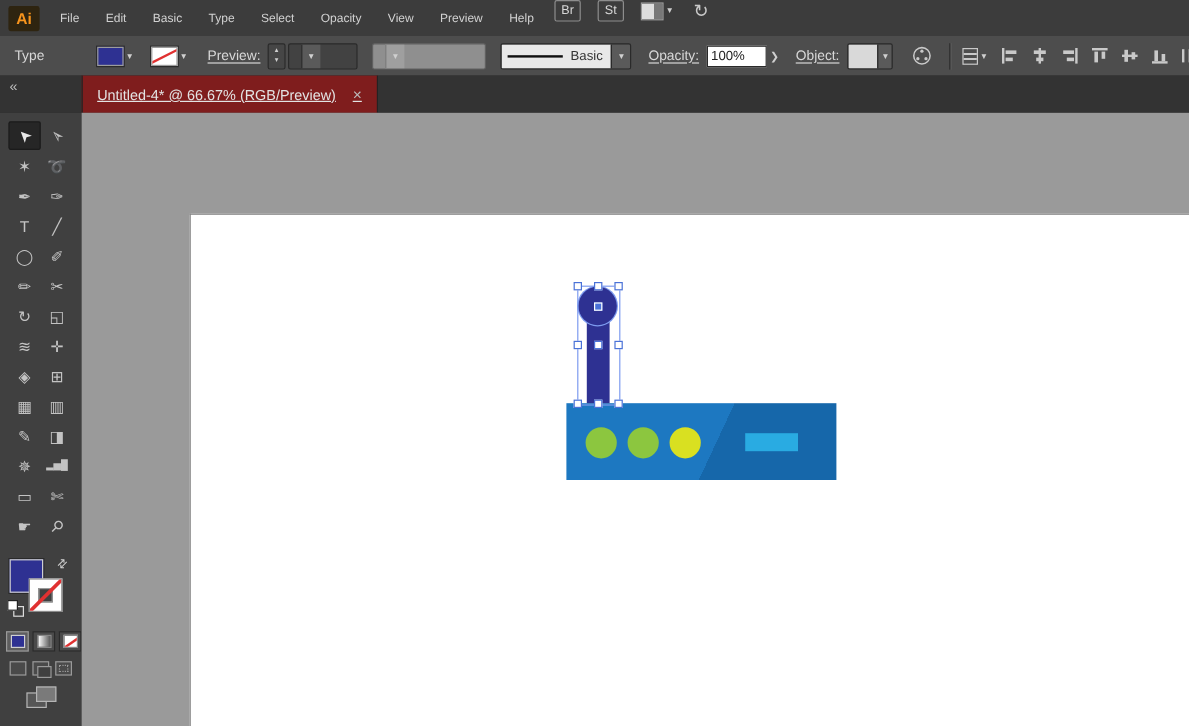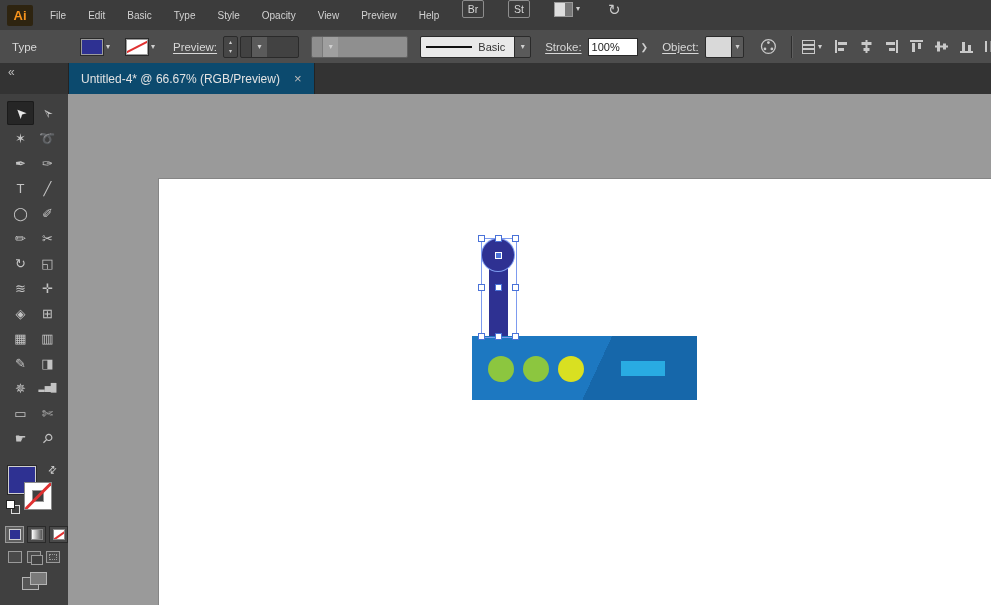--- a/index.html
+++ b/index.html
@@ -8,21 +8,21 @@
     background:#3b3b3b;font-family:"Liberation Sans",sans-serif;
     -webkit-user-select:none;user-select:none;
   }
   
   .menubar{position:absolute;left:0;top:0;right:0;height:30px;background:#3c3c3c;
     border-bottom:1px solid #282828;display:flex;align-items:center;}
   .logo{width:26px;height:21px;margin:0 6px 0 7px;background:#2e2410;color:#f7941d;
     font-weight:bold;font-size:13px;display:flex;align-items:center;justify-content:center;border-radius:2px;}
   .menus{display:flex;align-items:center;}
   .menu-item{color:#d2d2d2;font-size:10px;padding:0 11px;cursor:default;}
-  .menubar-right{position:absolute;left:462px;top:0;height:18px;display:flex;align-items:center;gap:10px;}
+  .menubar-right{position:absolute;left:462px;top:0;height:18px;display:flex;align-items:center;}
   .mb-btn{background:transparent;border:1px solid #8d8d8d;color:#d6d6d6;font-size:10.5px;
     width:22px;height:18px;border-radius:2px;margin-right:14px;font-family:inherit;padding:0;}
   .workspace{display:flex;align-items:center;margin-right:18px;}
   .ws-icon{width:17px;height:13px;border:1px solid #9a9a9a;
     background:linear-gradient(90deg,#dedede 0 60%,#787878 60%);display:inline-block;}
   .caret{font-size:8px;color:#cfcfcf;margin-left:3px;line-height:1;}
   .sync-icon{color:#c9c9c9;font-size:15px;line-height:1;}
   
   .controlbar{position:absolute;left:0;top:30px;right:0;height:33px;background:#4d4d4d;
     border-bottom:1px solid #272727;display:flex;align-items:center;color:#d8d8d8;
@@ -60,22 +60,22 @@
   .sep{width:1px;height:22px;background:#2d2d2d;box-shadow:1px 0 0 #5e5e5e;margin-right:10px;}
   .alignto{display:flex;align-items:center;margin-right:12px;}
   .at-icon{width:11px;height:12px;border:1px solid #c9c9c9;display:inline-block;
     background:linear-gradient(#4d4d4d 0 3px,#c9c9c9 3px 5px,#4d4d4d 5px 7px,#c9c9c9 7px 9px,#4d4d4d 9px);}
   .al-icon{margin-right:10px;flex:none;}
   .al-icon.partial{margin-right:-8px;}
   
   .tabbar{position:absolute;left:0;top:63px;right:0;height:31px;background:#333333;
     border-bottom:1px solid #242424;display:flex;align-items:stretch;}
   .collapse-strip{width:68px;flex:none;color:#bdbdbd;font-size:12px;padding:2px 0 0 8px;box-sizing:border-box;}
-  .doc-tab{background:#0c4a6e;display:flex;align-items:center;padding:0 12px;color:#e3e3e3;
-    font-size:12px;border-left:1px solid #232323;border-right:1px solid #232323;}
+  .doc-tab{background:#7f1d1d;display:flex;align-items:center;padding:0 12px;color:#e3e3e3;
+    font-size:12px;border-left:1px solid #232323;border-right:1px solid #232323;text-decoration:underline;}
   .tab-close{margin-left:14px;color:#bdbdbd;font-size:13px;line-height:1;}
   
   .toolbar{position:absolute;left:0;top:94px;bottom:0;width:68px;background:#404040;
     border-right:1px solid #2a2a2a;}
   .tools{display:grid;grid-template-columns:1fr 1fr;row-gap:1px;padding:7px 7px 0 7px;}
   .tool{height:24px;display:flex;align-items:center;justify-content:center;color:#c3c3c3;
     font-size:13px;border-radius:2px;}
   .tool.selected{background:#262626;box-shadow:inset 0 0 0 1px #1b1b1b;color:#e8e8e8;}
   .tg{display:inline-block;line-height:1;}
   .g-ul{transform:rotate(-135deg);}
@@ -131,21 +131,21 @@
 </head>
 <body>
 
 <div class="menubar">
   <div class="logo">Ai</div>
   <div class="menus">
     <span class="menu-item">File</span>
     <span class="menu-item">Edit</span>
     <span class="menu-item">Basic</span>
     <span class="menu-item">Type</span>
-    <span class="menu-item">Style</span>
+    <span class="menu-item">Select</span>
     <span class="menu-item">Opacity</span>
     <span class="menu-item">View</span>
     <span class="menu-item">Preview</span>
     <span class="menu-item">Help</span>
   </div>
   <div class="menubar-right">
     <button class="mb-btn">Br</button>
     <button class="mb-btn">St</button>
     <span class="workspace">
       <span class="ws-icon"></span>
@@ -183,21 +183,21 @@
   </span>
 
   <span class="combo brush">
     <span class="val">
       <span class="brush-line"></span>
       <span class="brush-name">Basic</span>
     </span>
     <span class="cbx">▾</span>
   </span>
 
-  <span class="cb-link">Stroke:</span>
+  <span class="cb-link">Opacity:</span>
   <input class="opacity-input" value="100%" style="">
   <span class="spin">❯</span>
 
   <span class="cb-link">Object:</span>
   <span class="combo style-combo">
     <span class="val stylesw"></span>
     <span class="cbx">▾</span>
   </span>
 
   <svg class="wheel" width="17" height="17" viewBox="0 0 17 17">

